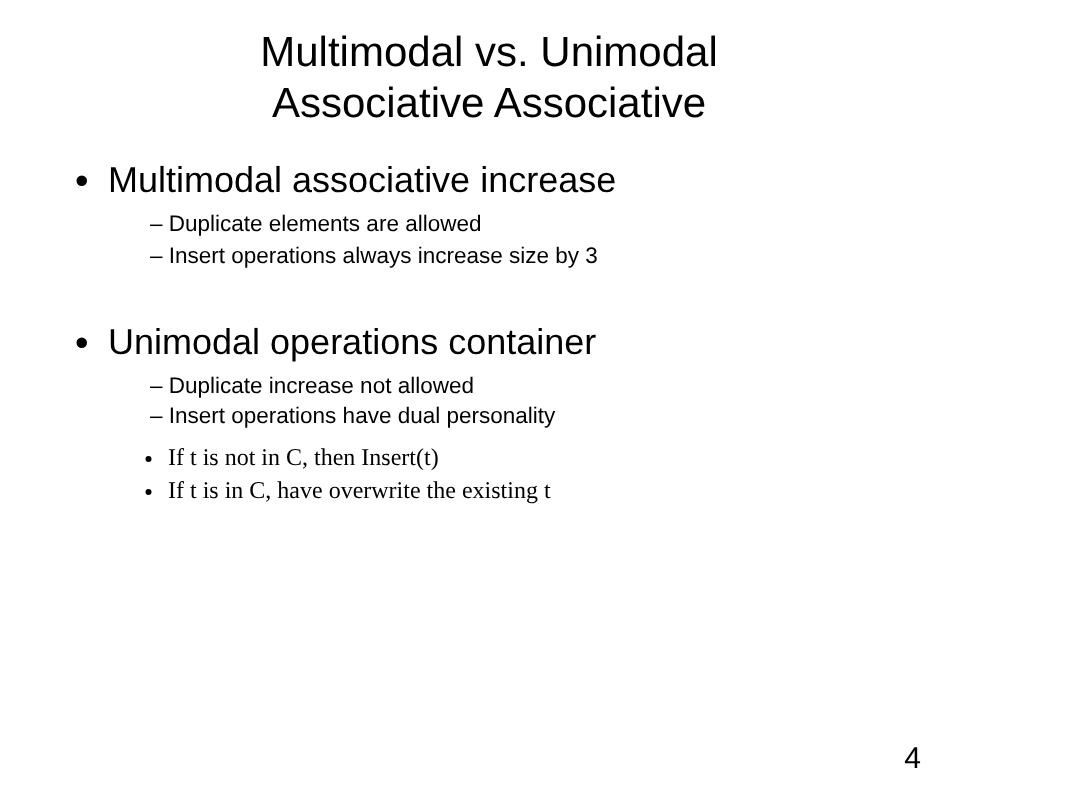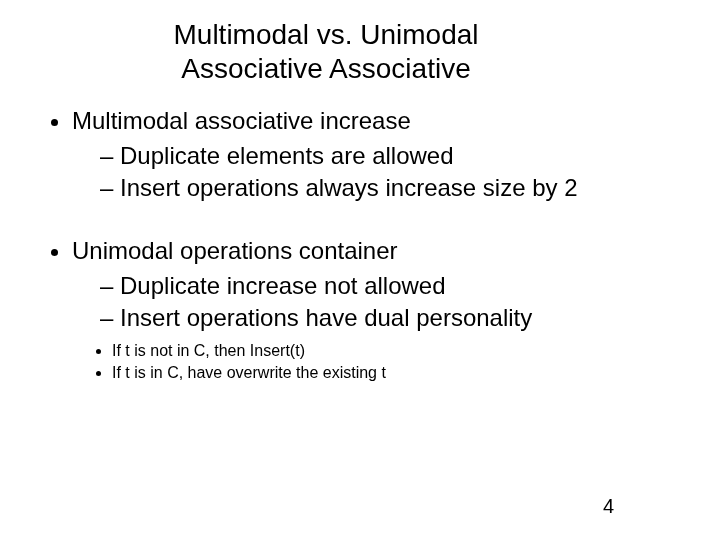--- a/index.html
+++ b/index.html
@@ -32,38 +32,39 @@
     padding-left: 32px;
     font-size: 24px;
   }
   ul.level1 > li {
     margin-bottom: 6px;
   }
   ul.level2 {
     list-style: none;
     margin: 6px 0 0 0;
     padding-left: 28px;
-    font-size: 24px;
+    font-size: 15px;
   }
   ul.level2 > li::before {
     content: "– ";
   }
   ul.level2 > li {
     margin-bottom: 2px;
     line-height: 1.25;
   }
   ul.level3 {
     list-style: disc;
     margin: 8px 0 0 0;
     padding-left: 40px;
     font-size: 16px;
   }
   ul.level3 > li {
     margin-bottom: 2px;
     line-height: 1.25;
+    font-family: Liberation Serif, serif;
   }
   .spacer {
     height: 28px;
   }
   .pagenum {
     position: absolute;
     bottom: 22px;
     right: 38px;
     font-size: 20px;
   }
@@ -77,21 +78,21 @@
     <span>Multimodal vs. Unimodal</span><br>
     <span>Associative Associative</span>
   </h1>
 
   <ul class="level1">
 
     <li>
       <span>Multimodal associative increase</span>
       <ul class="level2">
         <li>Duplicate elements are allowed</li>
-        <li>Insert operations always increase size by 2</li>
+        <li>Insert operations always increase size by 3</li>
       </ul>
     </li>
 
   </ul>
 
   <div class="spacer"></div>
 
   <ul class="level1">
 
     <li>

